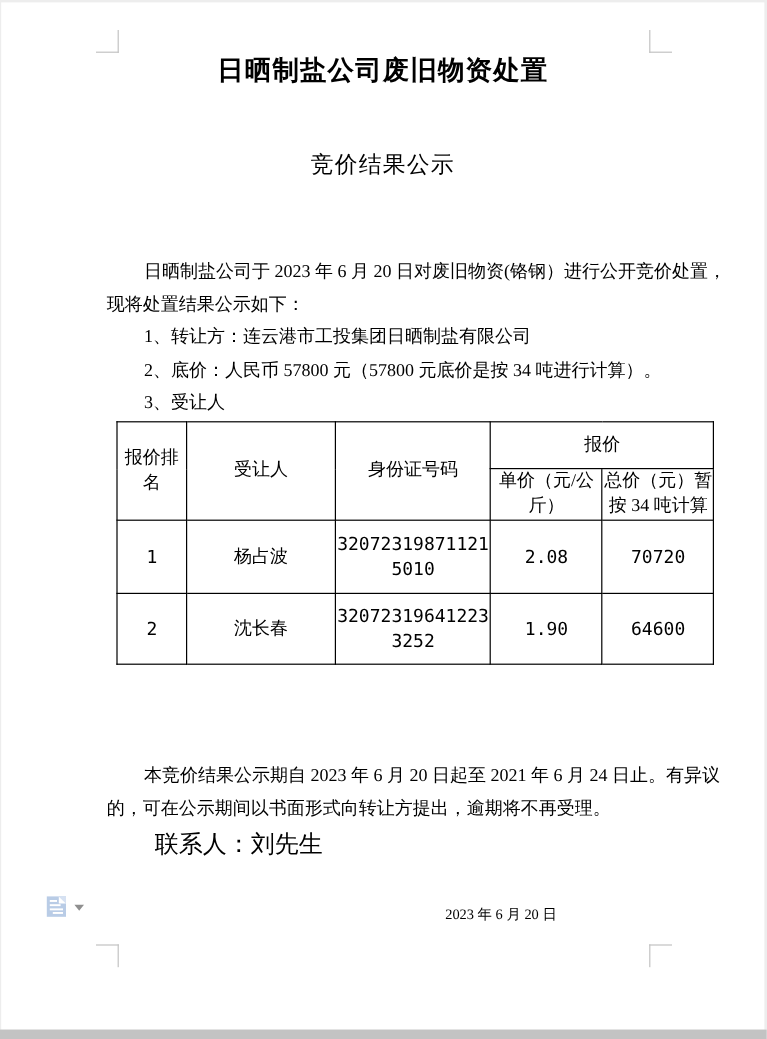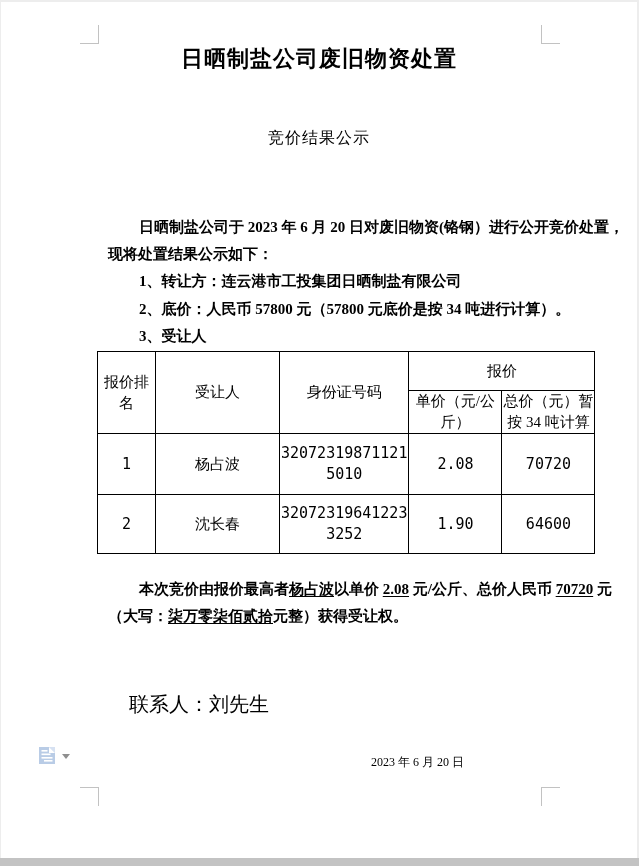--- a/index.html
+++ b/index.html
@@ -28,28 +28,27 @@
   .mark.bl { left: 79px; top: 785px; border-right-width: 1px; border-top-width: 1px; }
   .mark.br { left: 540px; top: 785px; border-left-width: 1px; border-top-width: 1px; }
 
   .doc-title {
     position: absolute; left: 0; top: 42px; width: 636px;
     text-align: center; font-size: 22px; font-weight: bold;
     letter-spacing: 1px; line-height: 30px; margin: 0;
   }
   .doc-subtitle {
     position: absolute; left: 0; top: 122px; width: 636px;
-    text-align: center; font-size: 16px; font-weight: normal;
+    text-align: center; font-size: 19px; font-weight: normal;
     letter-spacing: 1px; line-height: 28px; margin: 0;
   }
   .para {
-    position: absolute; left: 107px; margin: 0;
+    position: absolute; left: 88px; margin: 0;
     font-size: 15px; line-height: 27.4px;
     white-space: pre;
-    font-weight: bold;
   }
   .indent { text-indent: 31px; }
   .u { text-decoration: underline; text-underline-offset: 2px; }
 
   table.bid {
     position: absolute; left: 96px; top: 349px;
     border-collapse: collapse; table-layout: fixed;
   }
   table.bid td, table.bid th {
     border: 1px solid #000;
@@ -136,23 +135,23 @@
         <td class="num">2</td>
         <td>沈长春</td>
         <td class="num">32072319641223
 3252</td>
         <td class="num">1.90</td>
         <td class="num">64600</td>
       </tr>
     </tbody>
       </table>
 
-    <p class="para indent" style="top:574px;"><span>本次竞价由报价最高者</span><span class="u">杨占波</span><span>以单价 </span><span class="u">2.08</span><span> 元/公斤、总价人民币 </span><span class="u">70720</span><span> 元
-（大写：</span><span class="u">柒万零柒佰贰拾</span><span>元整）获得受让权。</span></p>
 
+    <p class="para indent" style="top:632px;">本竞价结果公示期自 2023 年 6 月 20 日起至 2021 年 6 月 24 日止。有异议
+的，可在公示期间以书面形式向转让方提出，逾期将不再受理。</p>
 
     <p class="contact indent" style="top:689px; text-indent:31px;">联系人：刘先生</p>
 
     <p class="date-line">2023 年 6 月 20 日</p>
 
     <div class="paste-btn">
       <span class="clip">
         <svg width="20" height="20" viewBox="0 0 20 20">
           <rect x="1" y="1" width="16" height="17" fill="#b9cce6"></rect>
           <polygon points="11,1 17,1 17,7" fill="#d6e1f2"></polygon>

